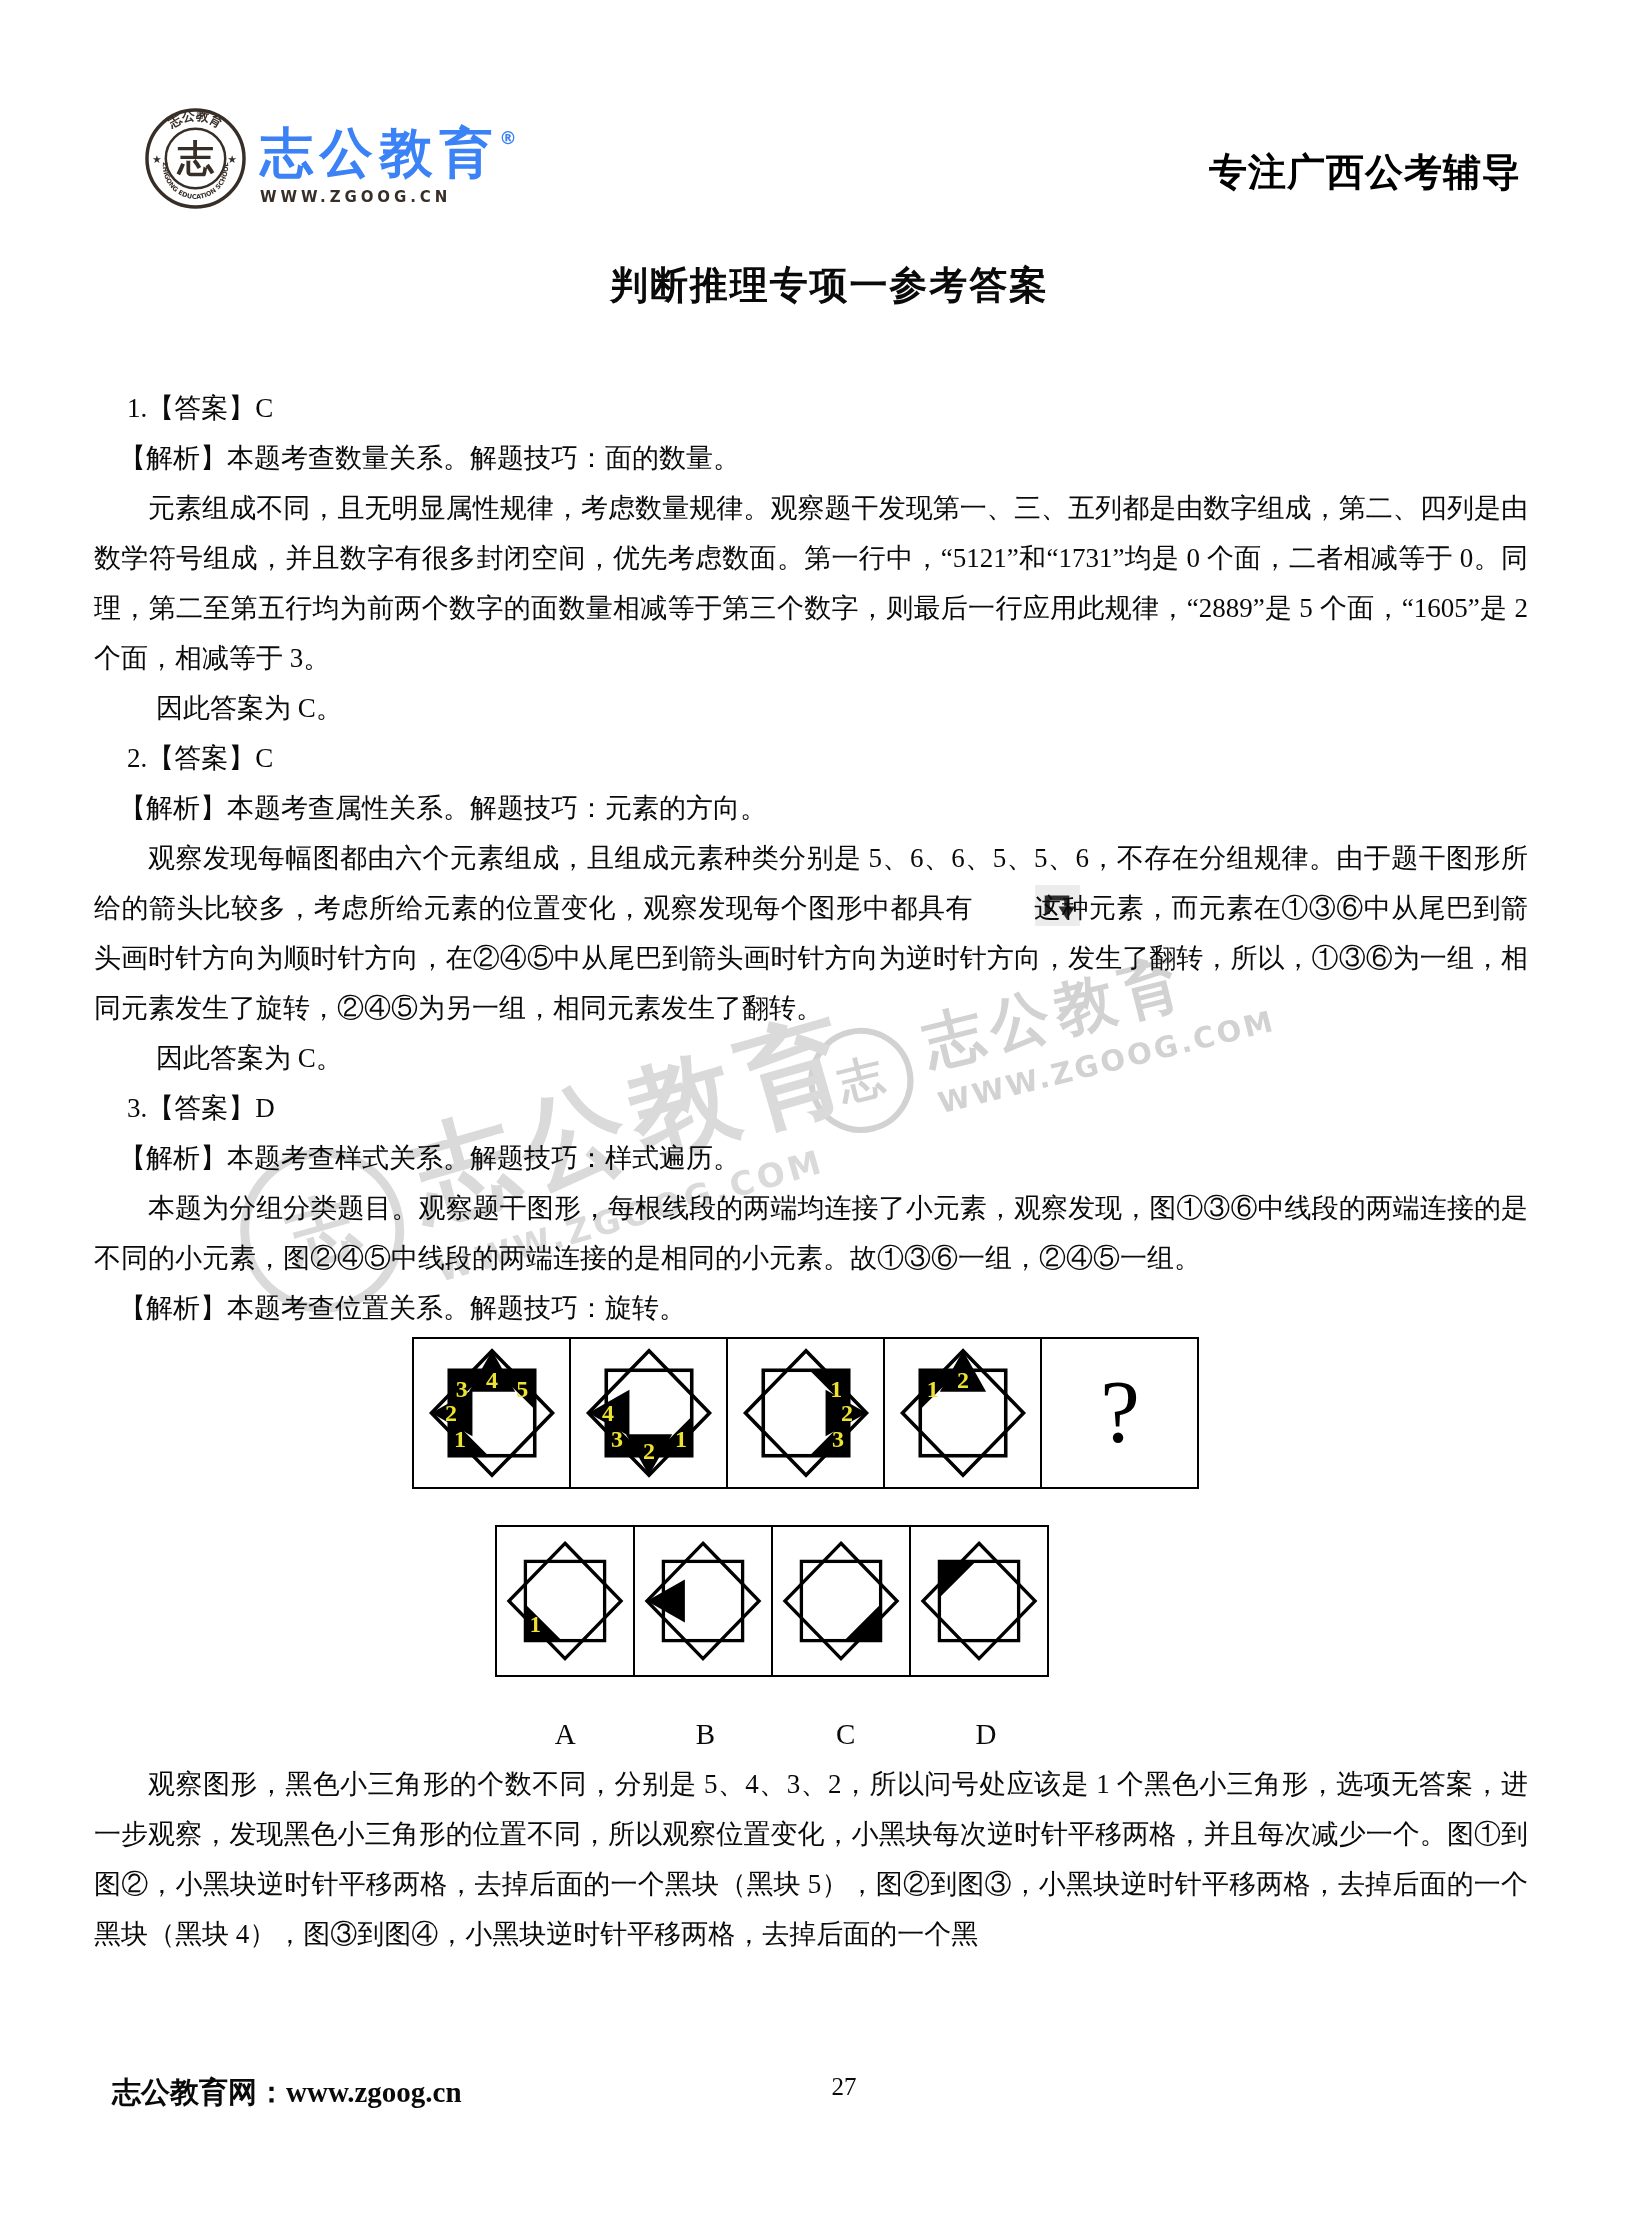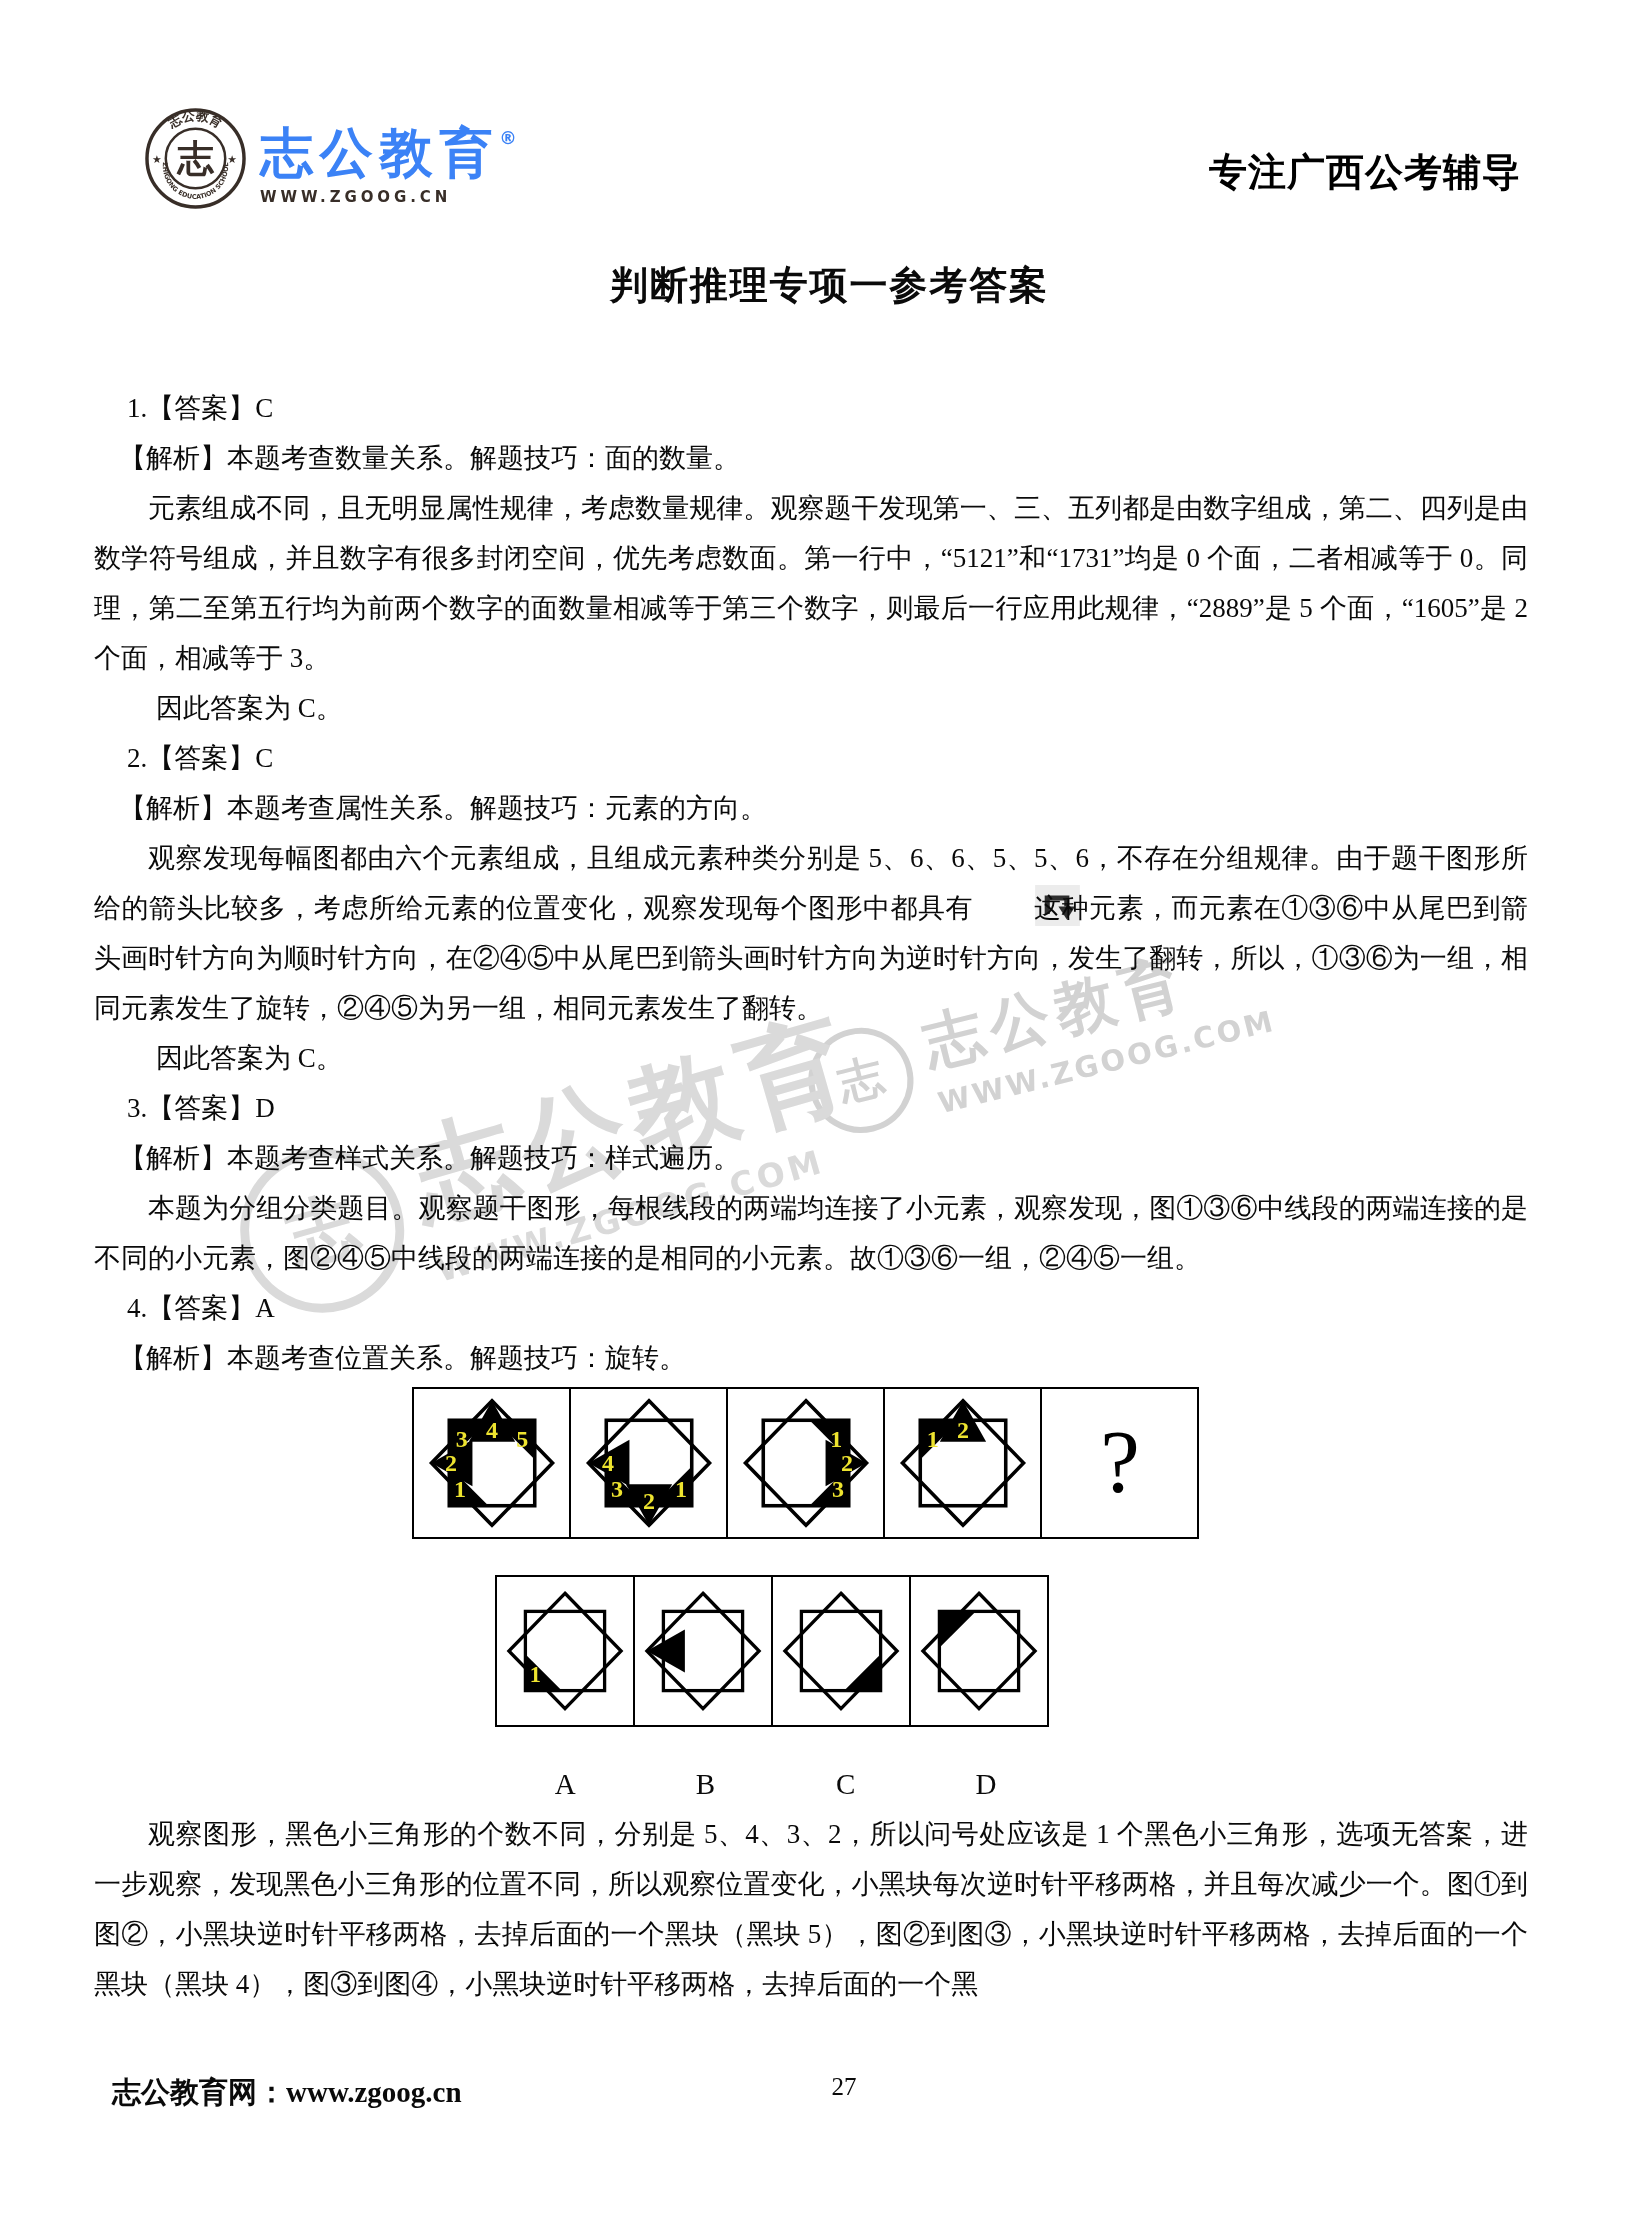--- a/index.html
+++ b/index.html
@@ -160,21 +160,20 @@
             <rect x="0" y="0" width="48" height="44" fill="#ececec"></rect>
             <path d="M 13,31 L 13,14 L 34,14 L 34,23" stroke="#2e2e2e" stroke-width="5.5" fill="none"></path>
             <polygon points="25,23 43,23 34,37" fill="#2e2e2e"></polygon>
           </svg></span><span>这种元素，而元素在①③⑥中从尾巴到箭头画时针方向为顺时针方向，在②④⑤中从尾巴到箭头画时针方向为逆时针方向，发生了翻转，所以，①③⑥为一组，相同元素发生了旋转，②④⑤为另一组，相同元素发生了翻转。</span></div>
     <div class="line-conclusion">因此答案为 C。</div>
 
     <div class="line-answer">3.【答案】D</div>
     <div class="line-analysis">【解析】本题考查样式关系。解题技巧：样式遍历。</div>
     <div class="para">本题为分组分类题目。观察题干图形，每根线段的两端均连接了小元素，观察发现，图①③⑥中线段的两端连接的是不同的小元素，图②④⑤中线段的两端连接的是相同的小元素。故①③⑥一组，②④⑤一组。</div>
 
-    <div class="line-answer">4.【答案】A</div>
     <div class="line-analysis">【解析】本题考查位置关系。解题技巧：旋转。</div>
 
     <div class="figure-block">
       <div class="fig-row fig-row-1" id="fig-row-1">
           <div class="fig-cell">
             <svg viewBox="0 0 160 164" style="font-size:28px">
               <polygon points="32,34 76,34 32,78" fill="#000"></polygon>
               <polygon points="80,12 106,58 54,58" fill="#000"></polygon>
               <polygon points="128,34 84,34 128,78" fill="#000"></polygon>
               <polygon points="12,82 58,56 58,108" fill="#000"></polygon>

